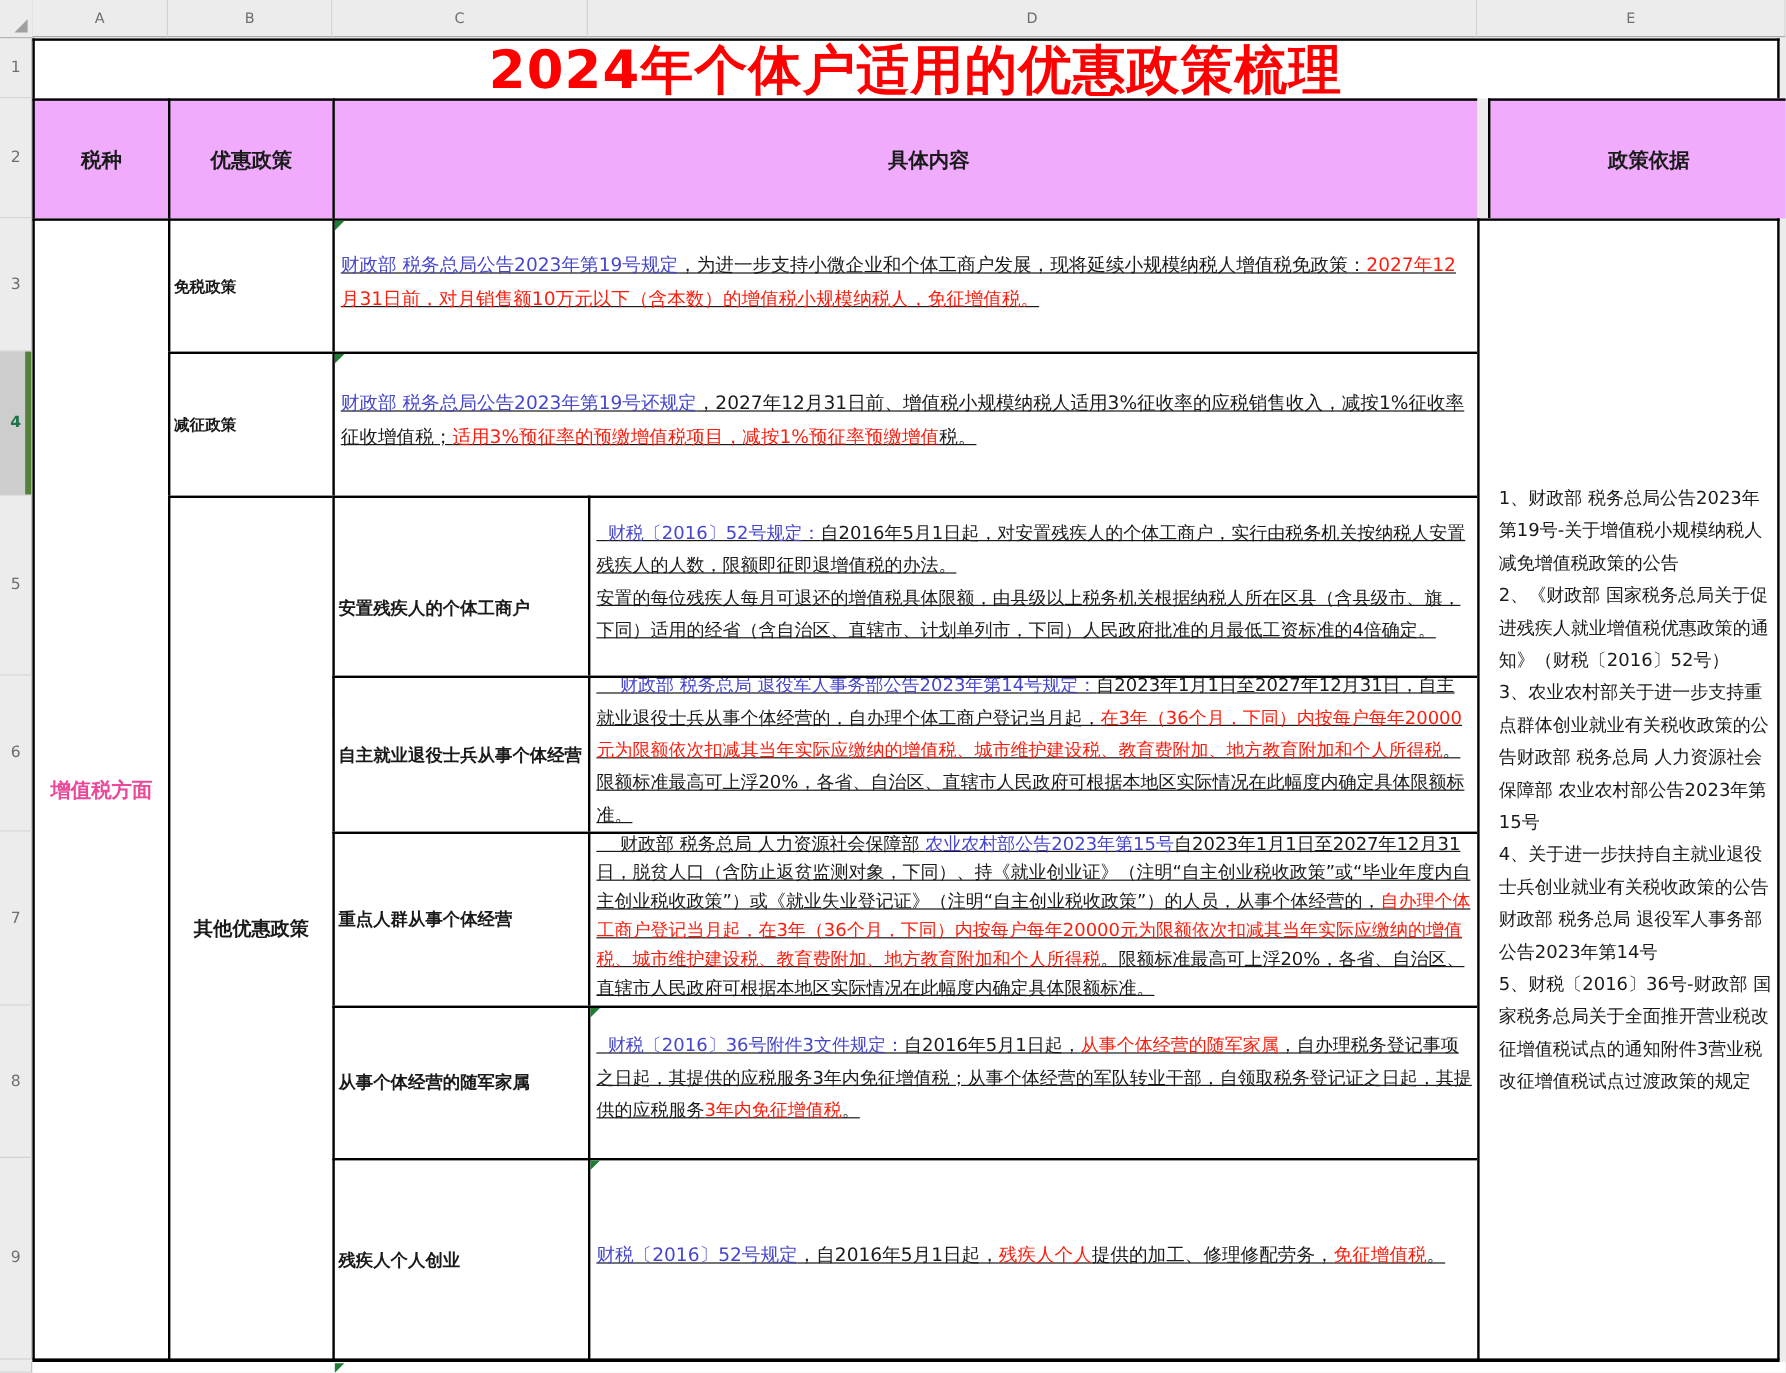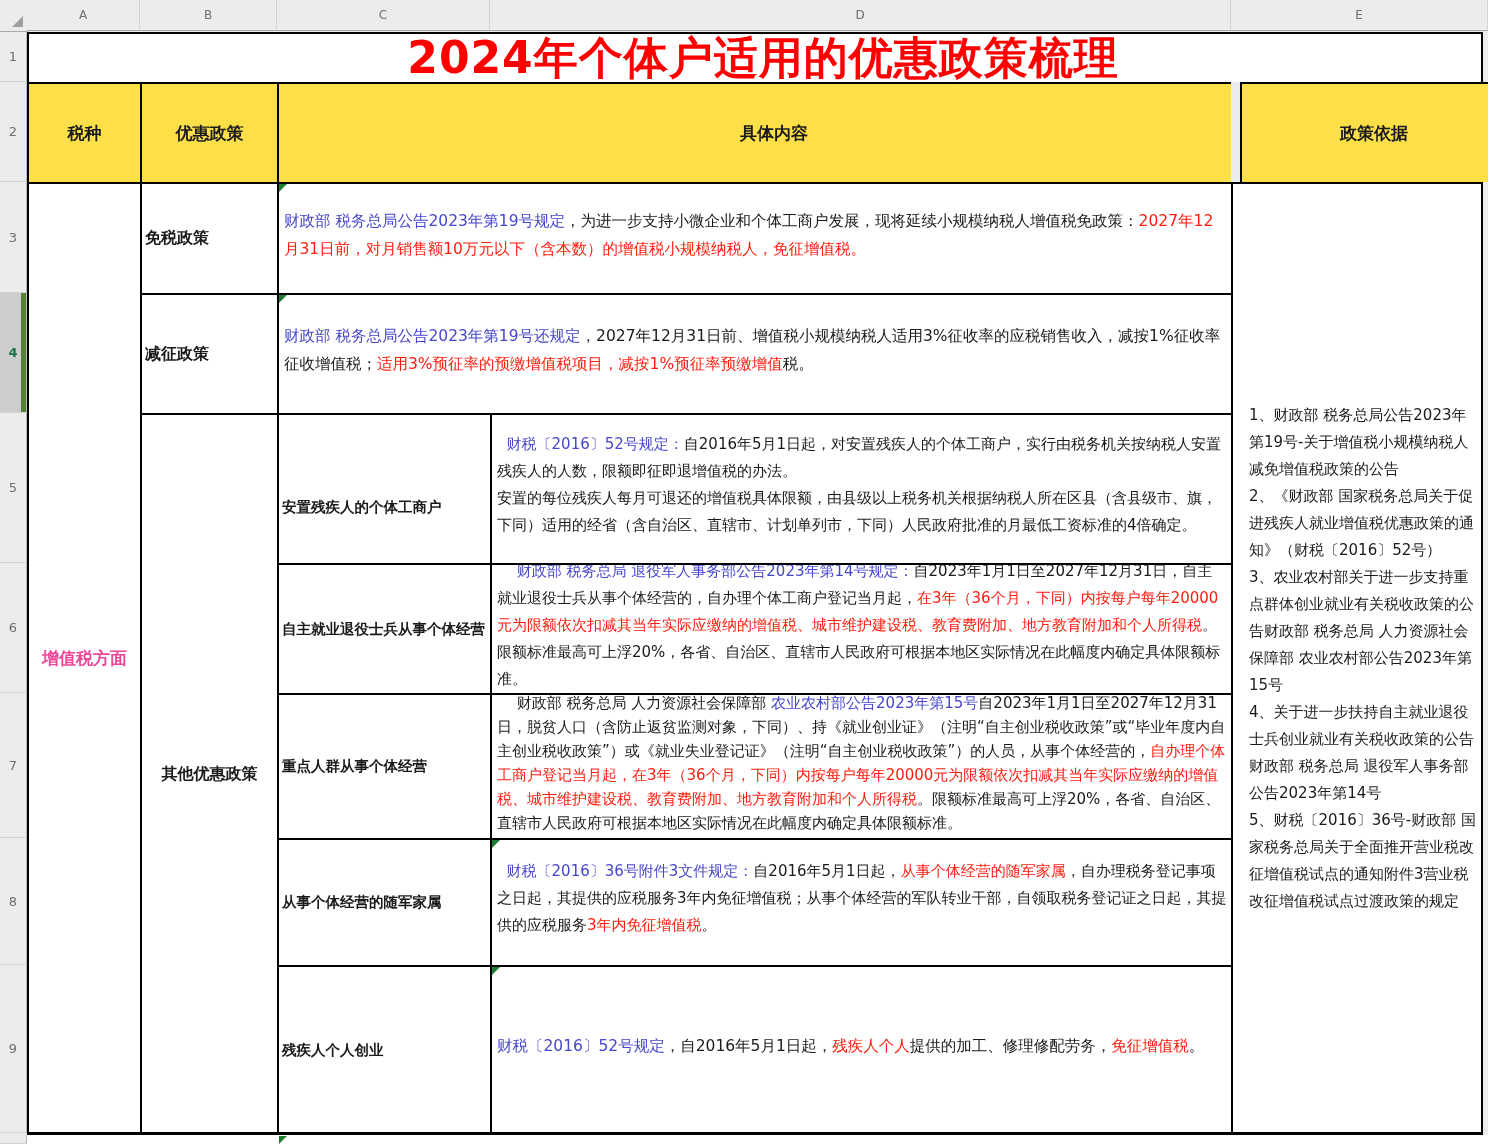--- a/index.html
+++ b/index.html
@@ -40,40 +40,40 @@
     border-left:2px solid #000;border-top:2px solid #000;
     color:#1a1a1a;
   }
   .cell.rb{border-right:2px solid #000;padding-left:16px;}
   .titlecell{
     display:flex;align-items:center;justify-content:center;
     font-size:44px;font-weight:900;color:#ff0000;letter-spacing:1px;
     border-top:2px solid #000;
   }
   .hdr{
-    background:#fde047;display:flex;align-items:center;justify-content:center;
+    background:#f0abfc;display:flex;align-items:center;justify-content:center;
     font-size:17px;font-weight:bold;
   }
   .catcell{
     display:flex;align-items:center;justify-content:center;
     font-size:17px;font-weight:bold;color:#ec4899;
   }
   .subcat{
     display:flex;align-items:center;justify-content:center;
     font-size:16px;font-weight:bold;
   }
   .labelcell{
     display:flex;align-items:center;justify-content:flex-start;
-    font-size:16px;font-weight:bold;padding-left:3px;
+    font-size:13px;font-weight:bold;padding-left:3px;
   }
   .labelcell.sm{font-size:14.5px;}
   .content{
     display:flex;flex-direction:column;justify-content:center;
     font-size:15.5px;line-height:28px;padding:2px 4px 10px 5px;
-    white-space:pre-wrap;overflow:hidden;
+    white-space:pre-wrap;overflow:hidden;text-decoration:underline;
   }
   .content.compact{line-height:24px;font-size:15px;}
   .content .rich{display:block;}
   .seg-black{color:#1a1a1a;}
   .seg-blue{color:#4646cc;}
   .seg-red{color:#fe1d0d;}
   .basiscell{
     display:flex;flex-direction:column;justify-content:center;
     font-size:15px;line-height:27px;padding:0 4px;
     overflow:hidden;

